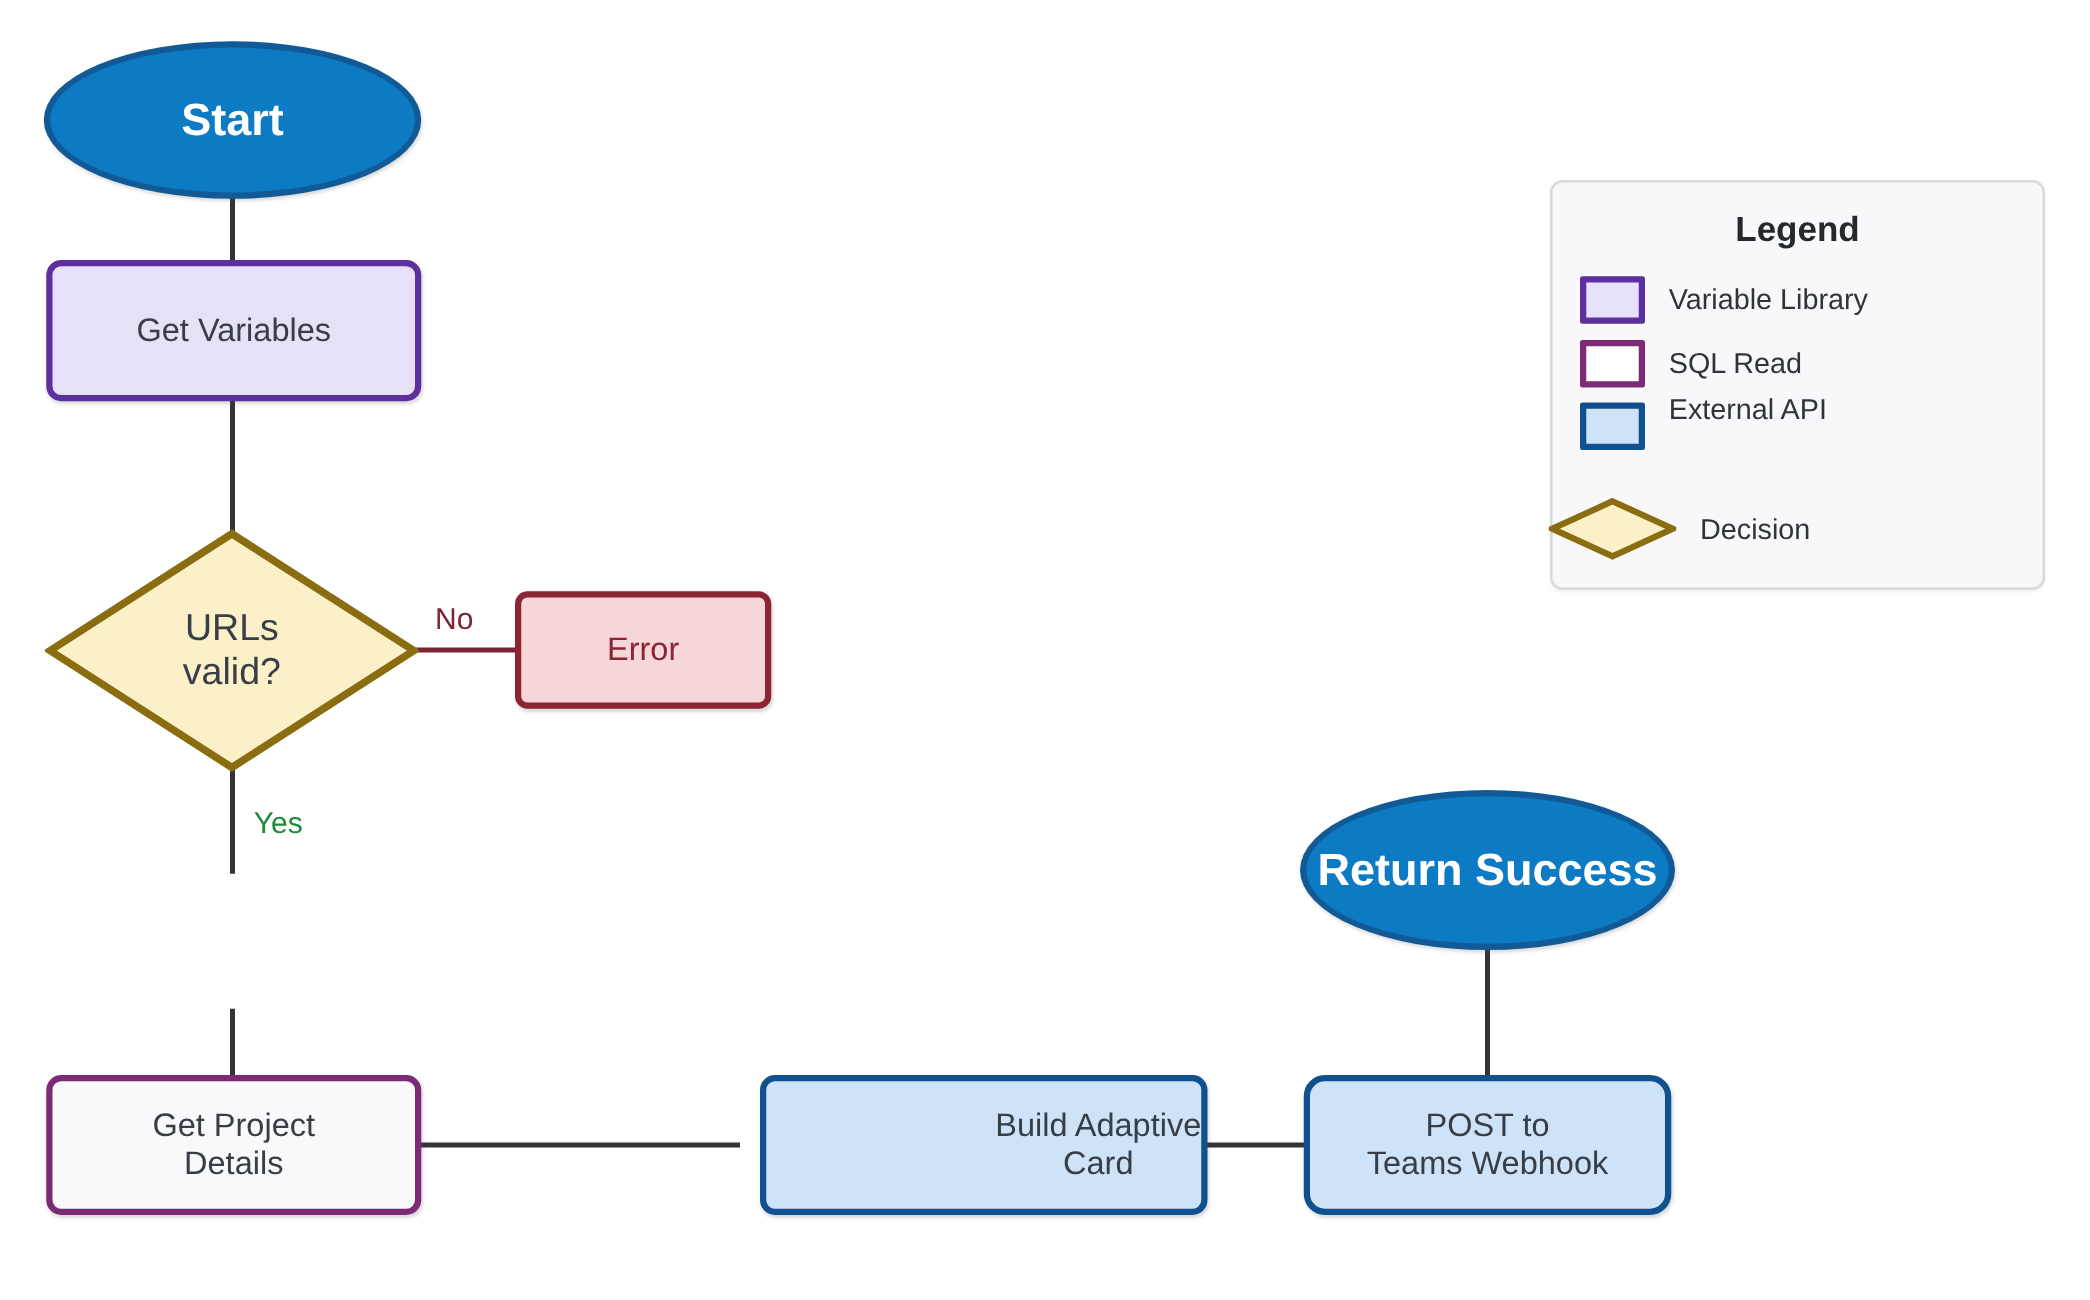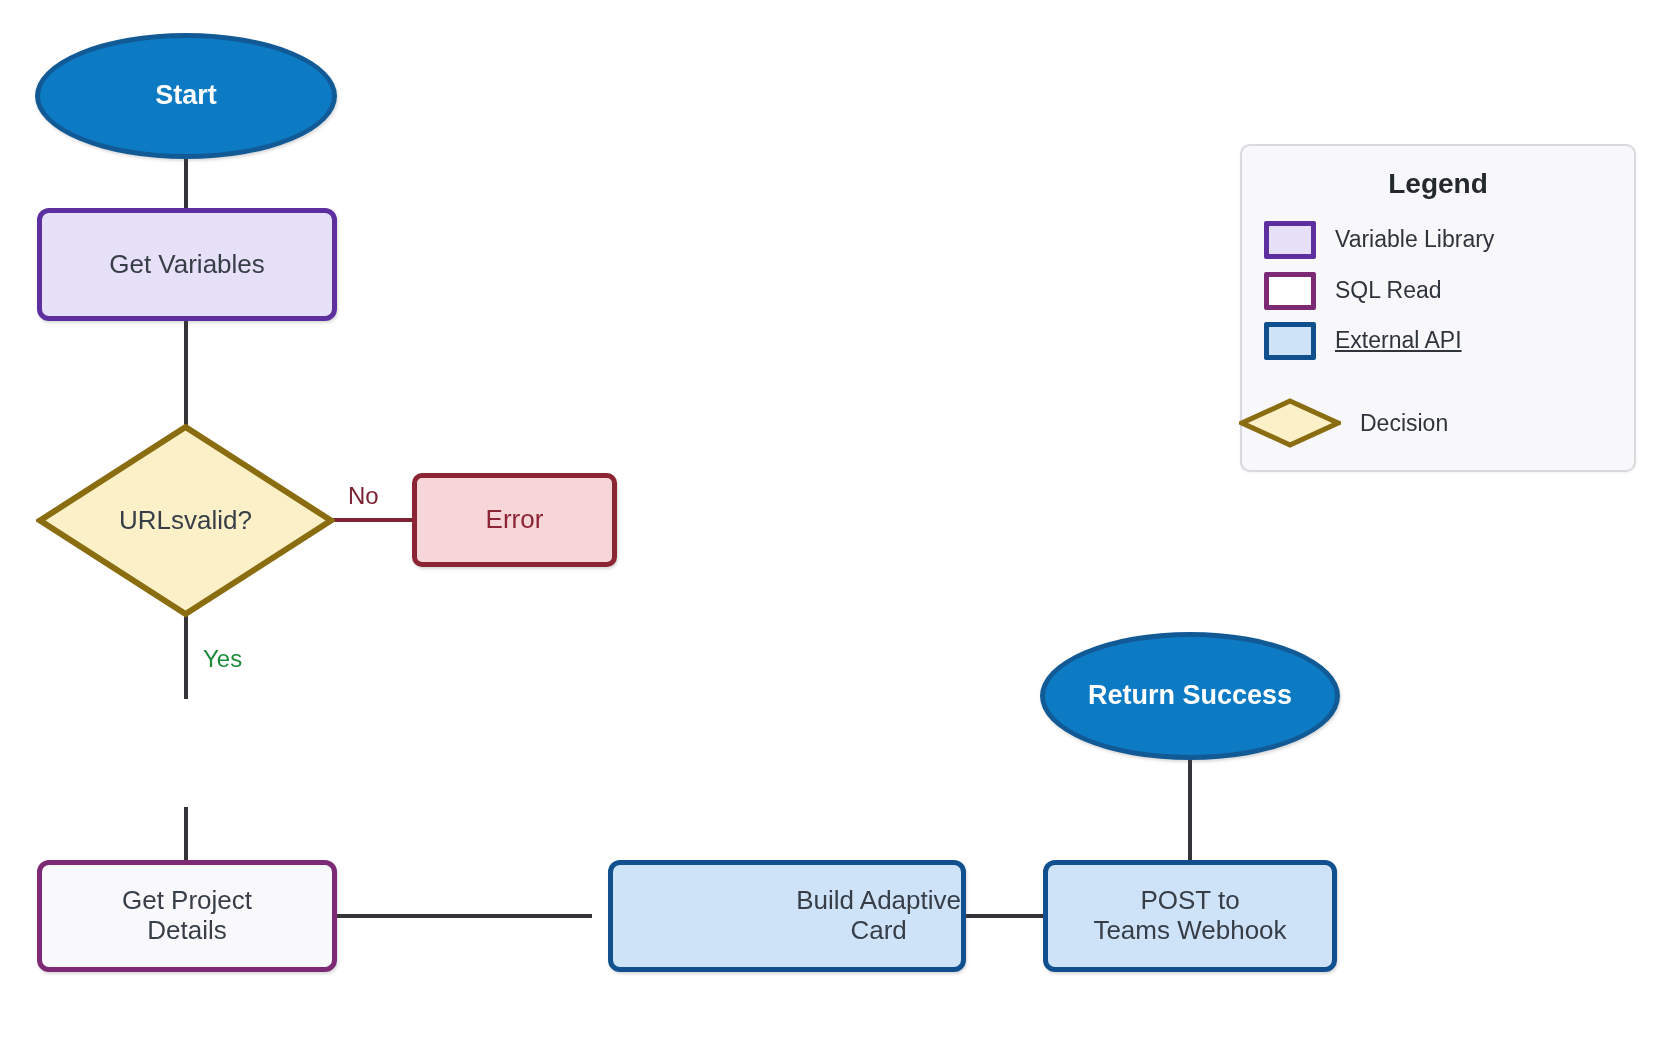--- a/index.html
+++ b/index.html
@@ -38,45 +38,45 @@
 
   
   .node {
     position:absolute; display:flex; align-items:center; justify-content:center;
     text-align:center; border:5px solid; border-radius:12px;
     font-size:26px; color:var(--node-text); line-height:1.15; z-index:2;
     box-shadow:1px 2px 3px rgba(80,80,80,0.22);
   }
   .node .lines span { display:block; }
   .ellipse {
-    border-radius:50%; font-size:27px; font-weight:bold; color:var(--ellipse-text);
+    border-radius:50%; font-size:36px; font-weight:bold; color:var(--ellipse-text);
     background:var(--blue-fill); border-color:var(--blue-stroke);
   }
   #node-start          { left:35px;  top:33px;  width:302px; height:126px; }
   #node-return-success { left:1040px;top:632px; width:300px; height:128px; }
 
   #node-get-variables  { left:37px;  top:208px; width:300px; height:113px;
                          background:var(--variable-fill); border-color:var(--variable-stroke); }
   #node-connect-sql    { left:37px;  top:697px; width:300px; height:112px;
                          background:var(--sql-fill); border-color:var(--sql-stroke); }
   #node-get-project    { left:37px;  top:860px; width:300px; height:112px;
                          background:var(--sql-fill); border-color:var(--sql-stroke); }
   #node-build-card     { left:608px; top:860px; width:358px; height:112px;
                          background:var(--api-fill); border-color:var(--api-stroke);justify-content:flex-end; }
   #node-post-teams     { left:1043px;top:860px; width:294px; height:112px;
-                         background:var(--api-fill); border-color:var(--api-stroke); }
+                         background:var(--api-fill); border-color:var(--api-stroke);border-radius:17px; }
   #node-error          { left:412px; top:473px; width:205px; height:94px; border-radius:10px;
                          background:var(--error-fill); border-color:var(--error-stroke);
                          color:var(--error-stroke); }
 
   #node-urls-valid { position:absolute; left:36px; top:423px; width:299px; height:195px; z-index:2; }
   #node-urls-valid svg { position:absolute; left:0; top:0; }
   #node-urls-valid .diamond-label {
-    position:absolute; inset:0; display:flex; 
-    align-items:center; justify-content:center; font-size:26px; line-height:1.15;
+    position:absolute; inset:0; display:flex; flex-direction:column;
+    align-items:center; justify-content:center; font-size:30px; line-height:1.15;
     color:var(--node-text); text-align:center;
   }
 
   
   #legend {
     position:absolute; left:1240px; top:144px; width:396px; height:328px;
     background:var(--legend-bg); border:2px solid var(--legend-border);
     border-radius:10px; z-index:2; box-shadow:0 1px 3px rgba(0,0,0,0.06);
   }
   #legend-title {
@@ -85,21 +85,21 @@
   }
   .legend-swatch {
     position:absolute; left:22px; width:52px; height:38px; border:5px solid; border-radius:2px;
   }
   #swatch-variable { top:75px;  background:var(--variable-fill); border-color:var(--variable-stroke); }
   #swatch-sql      { top:126px; background:#ffffff;              border-color:var(--sql-stroke); }
   #swatch-api      { top:176px; background:var(--api-fill);      border-color:var(--api-stroke); }
   .legend-label { position:absolute; left:93px; font-size:23px; color:var(--legend-text); }
   #label-variable { top:80px; }
   #label-sql      { top:131px; }
-  #label-api      { top:181px;text-decoration:underline; }
+  #label-api      { top:168px; }
   #legend-diamond { position:absolute; left:-3px; top:252px; }
   #label-decision { left:118px; top:264px; }
 </style>
 </head>
 <body>
 
 <div id="canvas">
 
   <div class="edge-v" id="edge-start-getvars"></div>
   <div class="edge-v" id="edge-getvars-diamond"></div>

